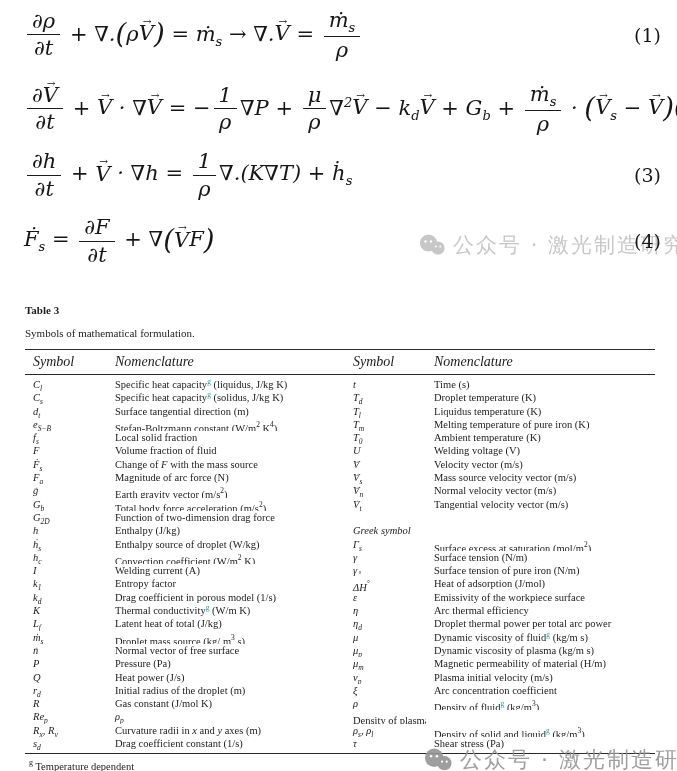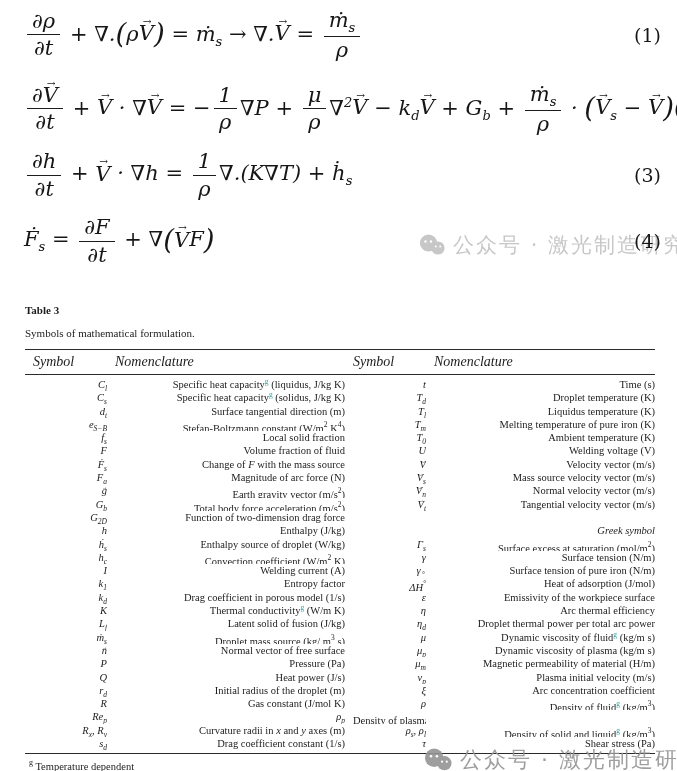--- a/index.html
+++ b/index.html
@@ -29,21 +29,21 @@
   .wm2{left:424px;top:745px;color:#949494;font-size:22px;letter-spacing:2px;z-index:3;opacity:.9;}
 
   
   .tablewrap{position:absolute;left:25px;top:304px;width:630px;z-index:2;}
   .ttitle{font-size:11px;font-weight:bold;margin:0 0 3px 0;}
   .tcaption{font-size:11px;margin:11px 0 10px 0;}
   .thead{display:grid;grid-template-columns:82px 238px 81px 229px;
          border-top:1.4px solid #2a2a2a;border-bottom:1px solid #2a2a2a;
          padding:4px 0 4px 0;font-style:italic;font-size:14px;}
   .thead .hcell{padding-left:8px;}
-  .tbody{padding-top:3px;text-align:right;}
+  .tbody{padding-top:3px;}
   .trow{display:grid;grid-template-columns:82px 238px 81px 229px;height:13.3px;
         font-size:10.5px;line-height:13.3px;white-space:nowrap;}
   .tcell{overflow:hidden;padding-left:8px;}
   .tcell.sym{font-style:italic;}
   .tcell.greek{font-style:italic;}
   .tcell sub{font-size:7.5px;font-style:italic;}
   .tcell sup{font-size:7.5px;}
   .fm{color:#2e9e9e;font-size:7.5px;vertical-align:super;line-height:0;}
   .stk{display:inline-flex;flex-direction:column;align-items:center;font-size:7.5px;
        line-height:0.75;vertical-align:-0.35em;}
@@ -227,21 +227,21 @@
           <div class="tcell nom">Emissivity of the workpiece surface</div>
         </div>
         <div class="trow">
           <div class="tcell sym">K</div>
           <div class="tcell nom">Thermal conductivity<span class="fm">g</span> (W/m K)</div>
           <div class="tcell sym">η</div>
           <div class="tcell nom">Arc thermal efficiency</div>
         </div>
         <div class="trow">
           <div class="tcell sym">L<sub>f</sub></div>
-          <div class="tcell nom">Latent solid of fusion (J/kg)</div>
+          <div class="tcell nom">Latent heat of total (J/kg)</div>
           <div class="tcell sym">η<sub>d</sub></div>
           <div class="tcell nom">Droplet thermal power per total arc power</div>
         </div>
         <div class="trow">
           <div class="tcell sym">ṁ<sub>s</sub></div>
           <div class="tcell nom">Droplet mass source (kg/ m<sup>3</sup> s)</div>
           <div class="tcell sym">μ</div>
           <div class="tcell nom">Dynamic viscosity of fluid<span class="fm">g</span> (kg/m s)</div>
         </div>
         <div class="trow">

